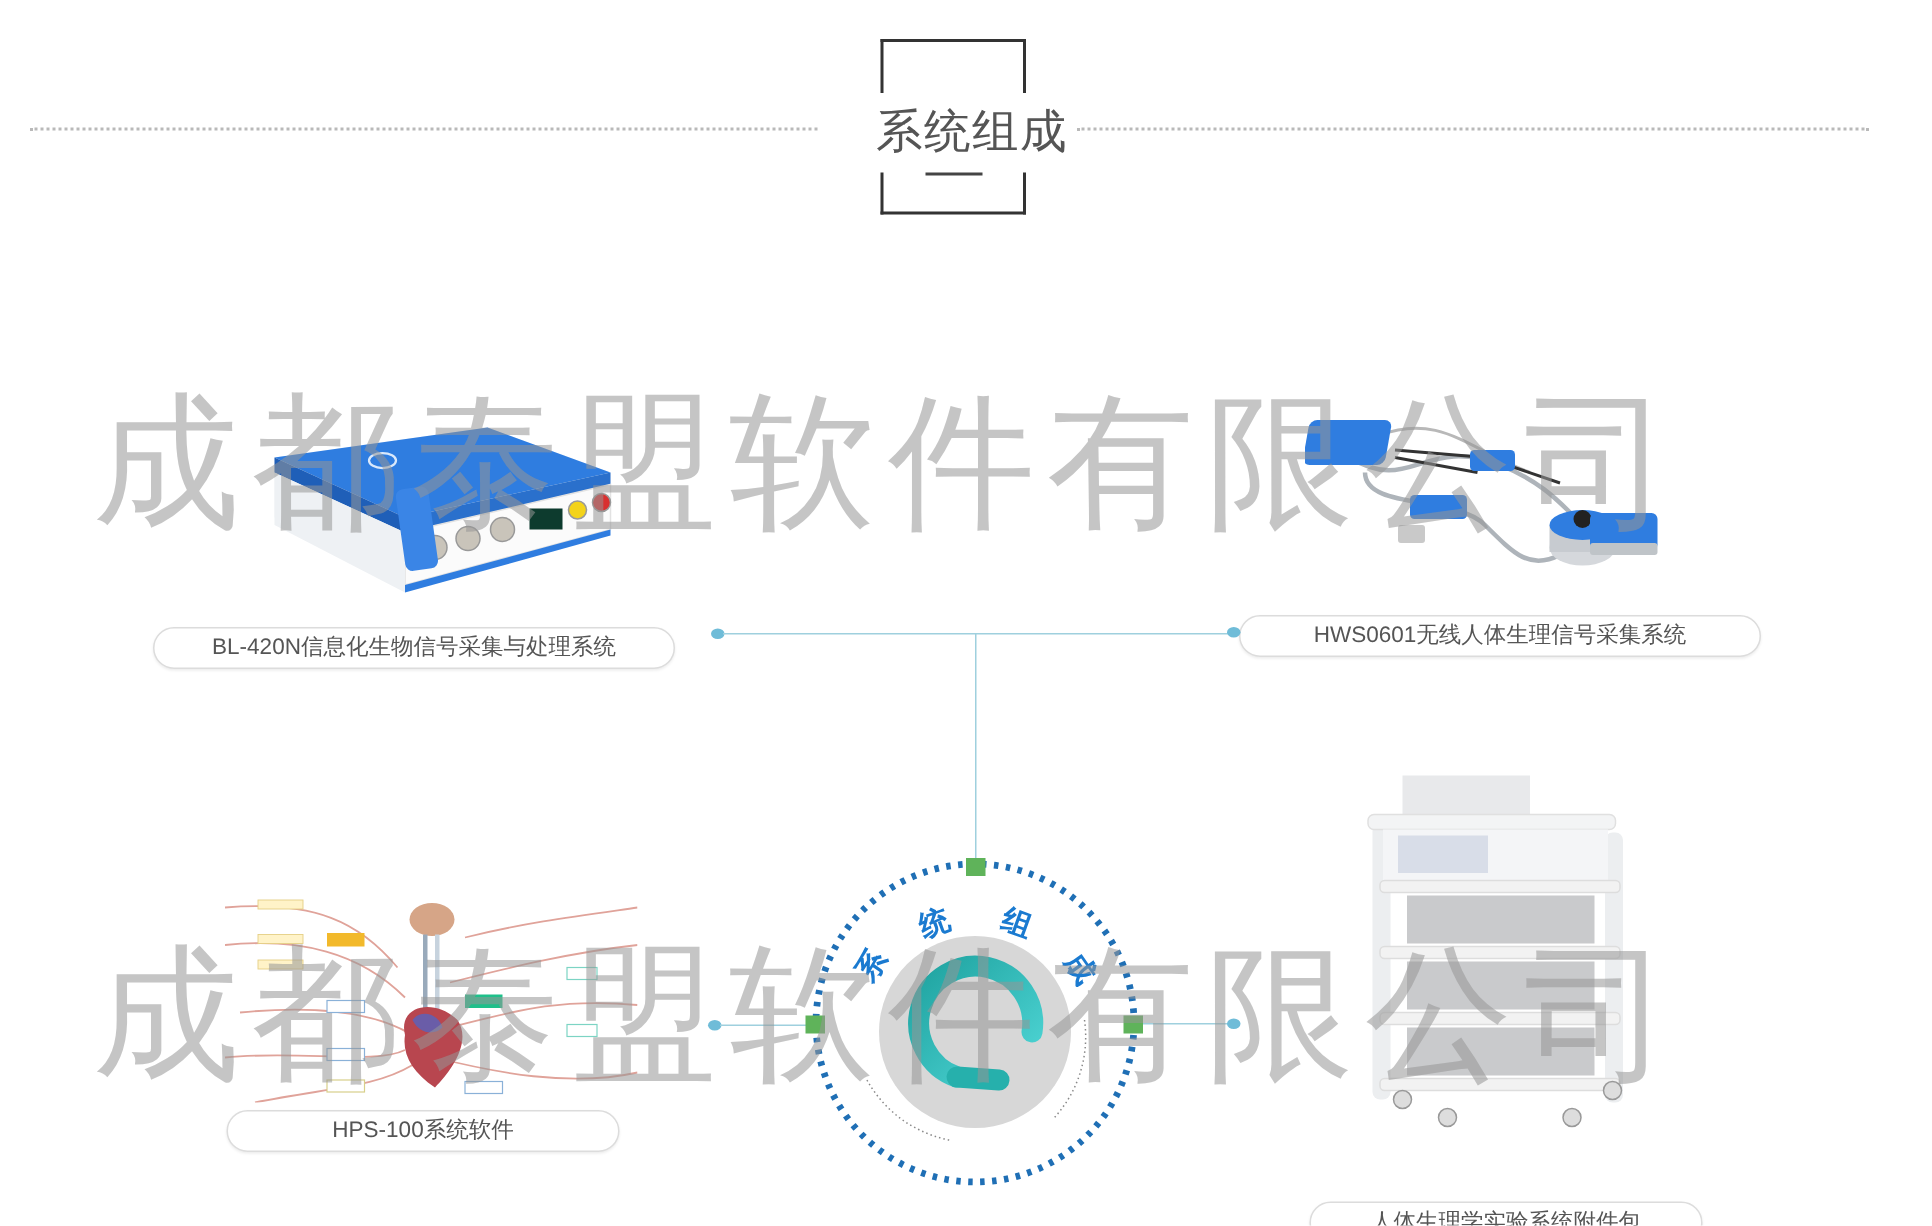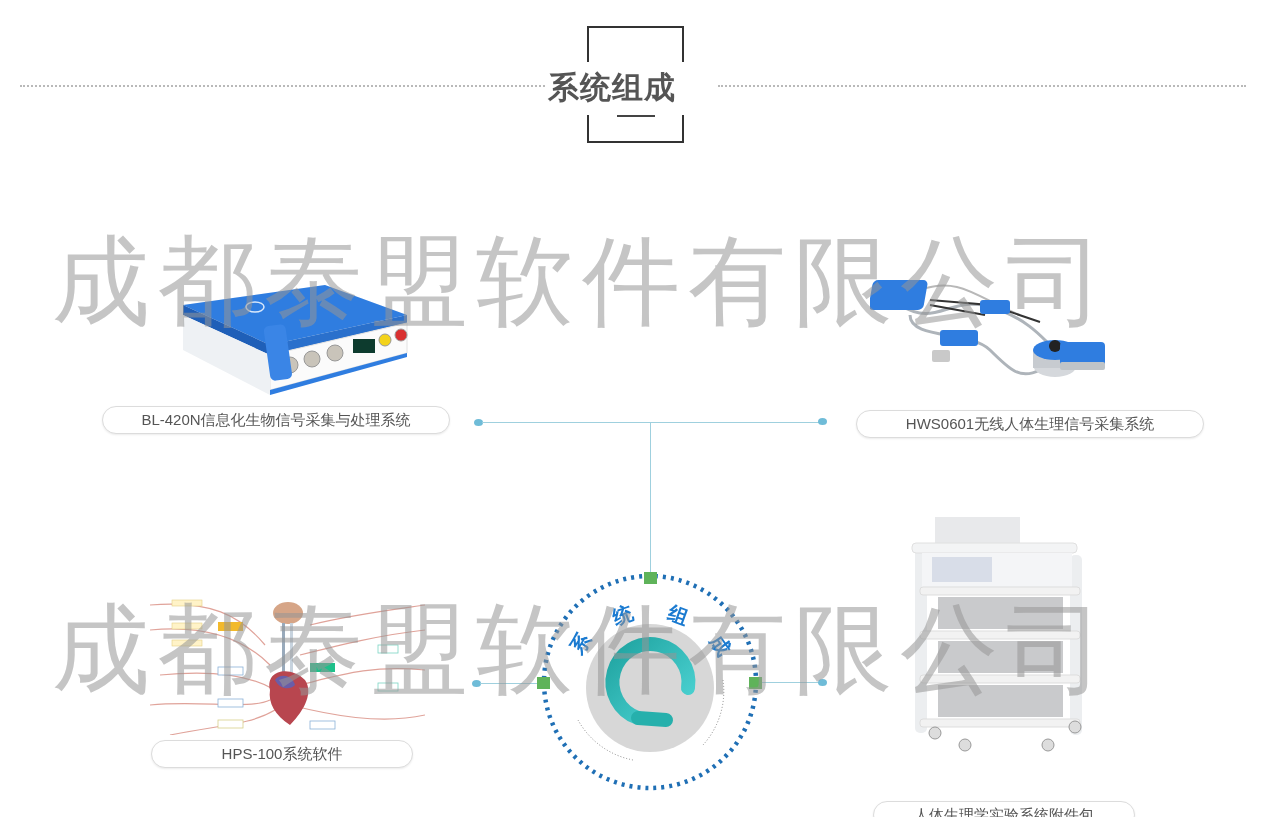--- a/index.html
+++ b/index.html
@@ -1,24 +1,24 @@
 <!DOCTYPE html>
 <html><head>
 <meta charset="utf-8">
 <style>
   html,body{margin:0;padding:0;background:#ffffff;}
   body{width:1288px;height:817px;position:relative;overflow:hidden;font-family:"Liberation Sans","DejaVu Sans",sans-serif;}
   .abs{position:absolute;}
   .dotline{position:absolute;top:85px;height:0;border-top:2px dotted #b9b9b9;}
   .title-frame{position:absolute;left:587px;top:26px;width:97px;height:117px;}
   .title-frame .seg{position:absolute;background:#333;}
-  .title-text{position:absolute;left:548px;top:66px;width:152px;text-align:left;font-size:31px;font-weight:bold;color:#555;letter-spacing:1px;background:#fff;line-height:44px;}
+  .title-text{position:absolute;left:560px;top:66px;width:152px;text-align:right;font-size:31px;font-weight:normal;color:#555;letter-spacing:1px;background:#fff;line-height:44px;}
   .title-under{position:absolute;left:617px;top:115px;width:38px;height:2px;background:#444;}
   .label-pill{position:absolute;height:26px;border:1px solid #dcdcdc;border-radius:14px;background:#fff;box-shadow:0 1px 2px rgba(0,0,0,0.08);color:#555;font-size:15px;line-height:26px;text-align:center;white-space:nowrap;}
-  .watermark{position:absolute;left:52px;font-family:Liberation Sans, sans-serif;font-size:98px;color:rgba(150,150,150,0.55);letter-spacing:8px;white-space:nowrap;line-height:1;pointer-events:none;z-index:5;}
+  .watermark{position:absolute;left:62px;font-family:Liberation Mono, monospace;font-size:98px;color:rgba(150,150,150,0.55);letter-spacing:8px;white-space:nowrap;line-height:1;pointer-events:none;z-index:5;margin-top:36px;}
   .connector-h{position:absolute;height:1px;background:#9fd0de;}
   .connector-v{position:absolute;width:1px;background:#9fd0de;}
   .dot{position:absolute;width:9px;height:7px;border-radius:50%;background:#6fbcd8;}
   .green-tab{position:absolute;width:13px;height:12px;background:#5fb35a;z-index:4;}
   .device{position:absolute;}
 </style>
 </head>
 <body>
 
 <div class="dotline" style="left:20px;width:525px;"></div>
@@ -68,22 +68,22 @@
     <rect x="62" y="80" width="18" height="12" rx="2" fill="#c9c9c9"></rect>
     <ellipse cx="185" cy="95" rx="22" ry="12" fill="#d5d8dc"></ellipse>
     <rect x="163" y="80" width="44" height="18" fill="#c7cbd0"></rect>
     <ellipse cx="185" cy="80" rx="22" ry="10" fill="#2f7de0"></ellipse>
     <circle cx="185" cy="76" r="6" fill="#222"></circle>
     <rect x="190" y="72" width="45" height="25" rx="4" fill="#2f7de0"></rect>
     <rect x="190" y="92" width="45" height="8" rx="2" fill="#bfc4c8"></rect>
   </svg>
 </div>
 
-<div class="label-pill" style="left:102px;top:406px;width:346px;text-align:center;">BL-420N信息化生物信号采集与处理系统</div>
-<div class="label-pill" style="left:856px;top:410px;width:346px;">HWS0601无线人体生理信号采集系统</div>
+<div class="label-pill" style="left:102px;top:418px;width:346px;text-align:center;">BL-420N信息化生物信号采集与处理系统</div>
+<div class="label-pill" style="left:826px;top:410px;width:346px;">HWS0601无线人体生理信号采集系统</div>
 
 <div class="dot" style="left:474px;top:419px;"></div>
 <div class="connector-h" style="left:482px;top:422px;width:338px;"></div>
 <div class="dot" style="left:818px;top:418px;"></div>
 <div class="connector-v" style="left:650px;top:422px;height:150px;"></div>
 
 <div class="device" style="left:150px;top:595px;width:275px;height:140px;">
   <svg width="275" height="140" viewBox="0 0 275 140">
     <g fill="none" stroke="#e0a39a" stroke-width="1.2">
       <path d="M0 10 C60 5, 90 20, 115 50"></path>

